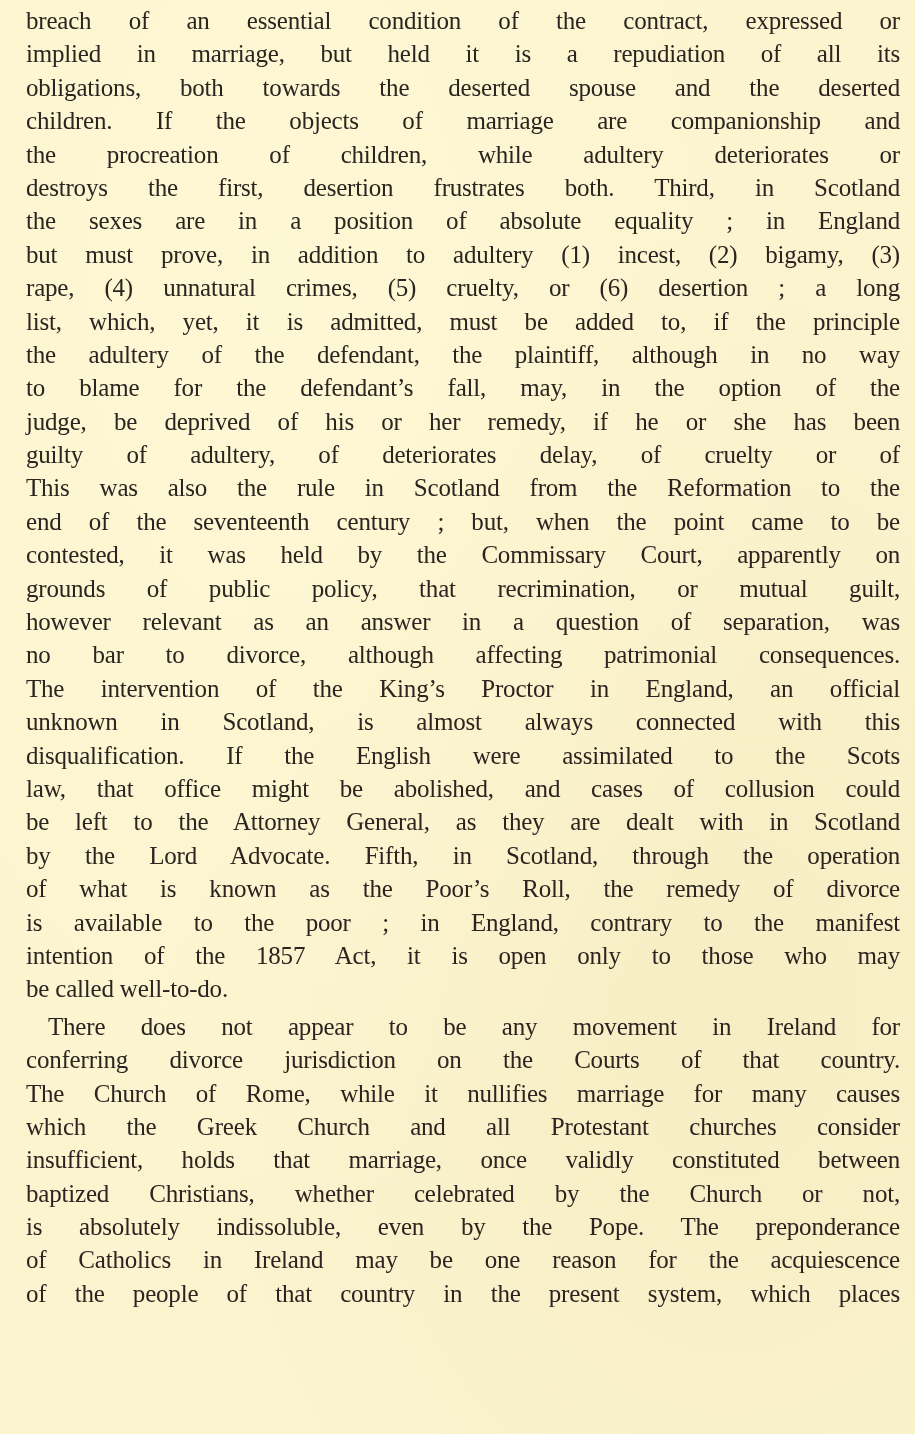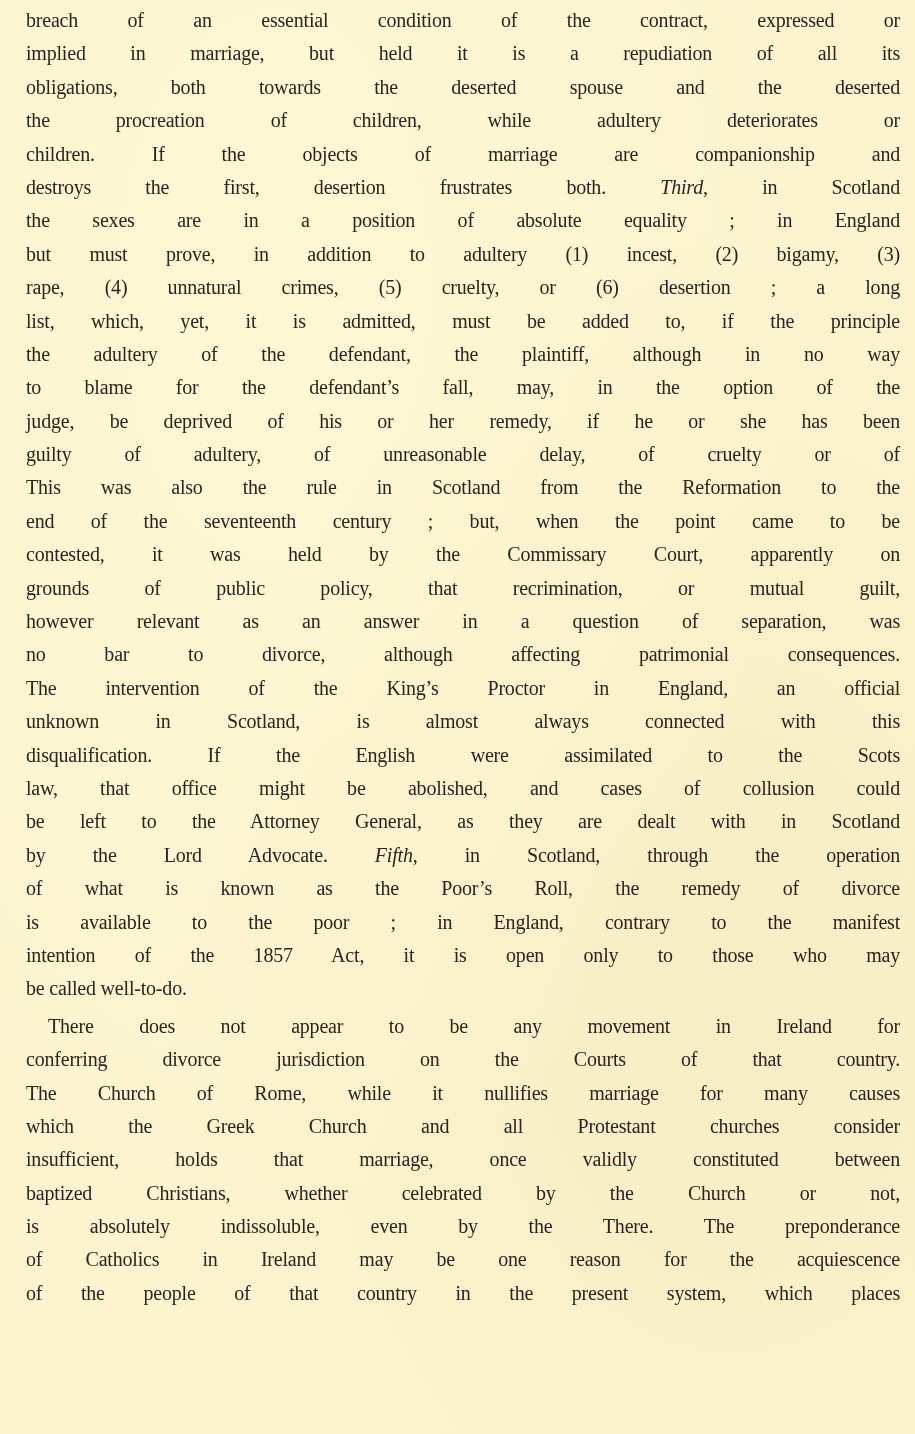--- a/index.html
+++ b/index.html
@@ -15,21 +15,21 @@
         radial-gradient(ellipse at 30% 20%, rgba(255,250,215,0.6), rgba(0,0,0,0) 60%),
         radial-gradient(ellipse at 80% 70%, rgba(240,225,175,0.35), rgba(0,0,0,0) 55%);
       position: relative;
     }
     .page {
       position: absolute;
       left: 26px;
       top: 0px;
       width: 874px;
       font-family: "Liberation Serif", "DejaVu Serif", serif;
-      font-size: 20px;
+      font-size: 25px;
       color: #2b2420;
     }
     .line {
       display: block;
       height: 33.4px;
       line-height: 33.4px;
       white-space: nowrap;
       text-align: justify;
       text-align-last: justify;
       overflow: visible;
@@ -39,42 +39,41 @@
       text-align-last: left;
     }
     .line.indent {
       padding-left: 22px;
       font-family: Liberation Serif, serif;
     }
     .line:first-child {
       margin-top: 4px;
     }
     .it {
-      font-style: italic;
     }
   </style>
 </head>
 <body>
 
 <div class="page" id="page">
     <div>
       <span class="line"><span>breach of an essential condition of the contract, expressed or</span></span>
       <span class="line"><span>implied in marriage, but held it is a repudiation of all its</span></span>
       <span class="line"><span>obligations, both towards the deserted spouse and the deserted</span></span>
+      <span class="line"><span>children.  If the objects of marriage are companionship and</span></span>
       <span class="line"><span>the procreation of children, while adultery deteriorates or</span></span>
-      <span class="line"><span>children.  If the objects of marriage are companionship and</span></span>
       <span class="line"><span>destroys the first, desertion frustrates both.  </span><span class="it">Third</span><span>, in Scotland</span></span>
       <span class="line"><span>the sexes are in a position of absolute equality ;  in England</span></span>
       <span class="line"><span>but must prove, in addition to adultery (1) incest, (2) bigamy, (3)</span></span>
       <span class="line"><span>rape, (4) unnatural crimes, (5) cruelty, or (6) desertion ; a long</span></span>
       <span class="line"><span>list, which, yet, it is admitted, must be added to, if the principle</span></span>
       <span class="line"><span>the adultery of the defendant, the plaintiff, although in no way</span></span>
       <span class="line"><span>to blame for the defendant’s fall, may, in the option of the</span></span>
       <span class="line"><span>judge, be deprived of his or her remedy, if he or she has been</span></span>
-      <span class="line"><span>guilty of adultery, of unreasonable delay, of cruelty or of</span></span>
+      <span class="line"><span>guilty of adultery, of deteriorates delay, of cruelty or of</span></span>
       <span class="line"><span>This was also the rule in Scotland from the Reformation to the</span></span>
       <span class="line"><span>end of the seventeenth century ; but, when the point came to be</span></span>
       <span class="line"><span>contested, it was held by the Commissary Court, apparently on</span></span>
       <span class="line"><span>grounds of public policy, that recrimination, or mutual guilt,</span></span>
       <span class="line"><span>however relevant as an answer in a question of separation, was</span></span>
       <span class="line"><span>no bar to divorce, although affecting patrimonial consequences.</span></span>
       <span class="line"><span>The intervention of the King’s Proctor in England, an official</span></span>
       <span class="line"><span>unknown in Scotland, is almost always connected with this</span></span>
       <span class="line"><span>disqualification.  If the English were assimilated to the Scots</span></span>
       <span class="line"><span>law, that office might be abolished, and cases of collusion could</span></span>
@@ -85,17 +84,17 @@
       <span class="line"><span>intention of the 1857 Act, it is open only to those who may</span></span>
       <span class="line last"><span>be called well-to-do.</span></span>
     </div>
     <div>
       <span class="line indent"><span>There does not appear to be any movement in Ireland for</span></span>
       <span class="line"><span>conferring divorce jurisdiction on the Courts of that country.</span></span>
       <span class="line"><span>The Church of Rome, while it nullifies marriage for many causes</span></span>
       <span class="line"><span>which the Greek Church and all Protestant churches consider</span></span>
       <span class="line"><span>insufficient, holds that marriage, once validly constituted between</span></span>
       <span class="line"><span>baptized Christians, whether celebrated by the Church or not,</span></span>
-      <span class="line"><span>is absolutely indissoluble, even by the There.  The preponderance</span></span>
+      <span class="line"><span>is absolutely indissoluble, even by the Pope.  The preponderance</span></span>
       <span class="line"><span>of Catholics in Ireland may be one reason for the acquiescence</span></span>
       <span class="line"><span>of the people of that country in the present system, which places</span></span>
     </div>
   </div>
 
 </body></html>

